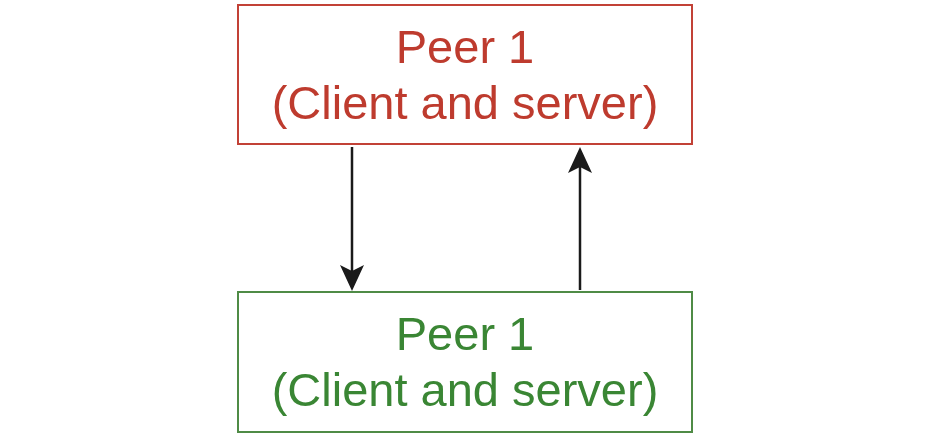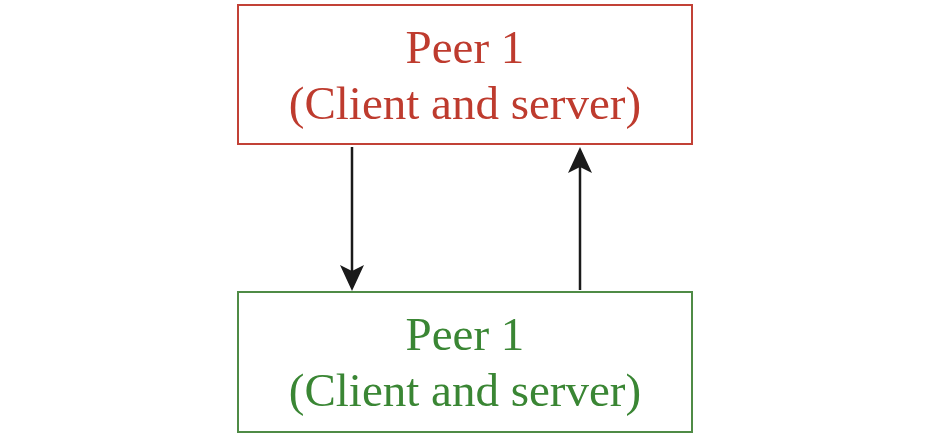--- a/index.html
+++ b/index.html
@@ -6,21 +6,21 @@
     margin: 0;
     padding: 0;
     background: #ffffff;
   }
   .canvas {
     position: relative;
     width: 948px;
     height: 439px;
     background: #ffffff;
     overflow: hidden;
-    font-family: Liberation Serif, serif;
+    font-family: Liberation Sans, sans-serif;
   }
   .node {
     position: absolute;
     left: 237px;
     width: 452px;
     background: #ffffff;
     display: flex;
     flex-direction: column;
     justify-content: center;
     align-items: center;

